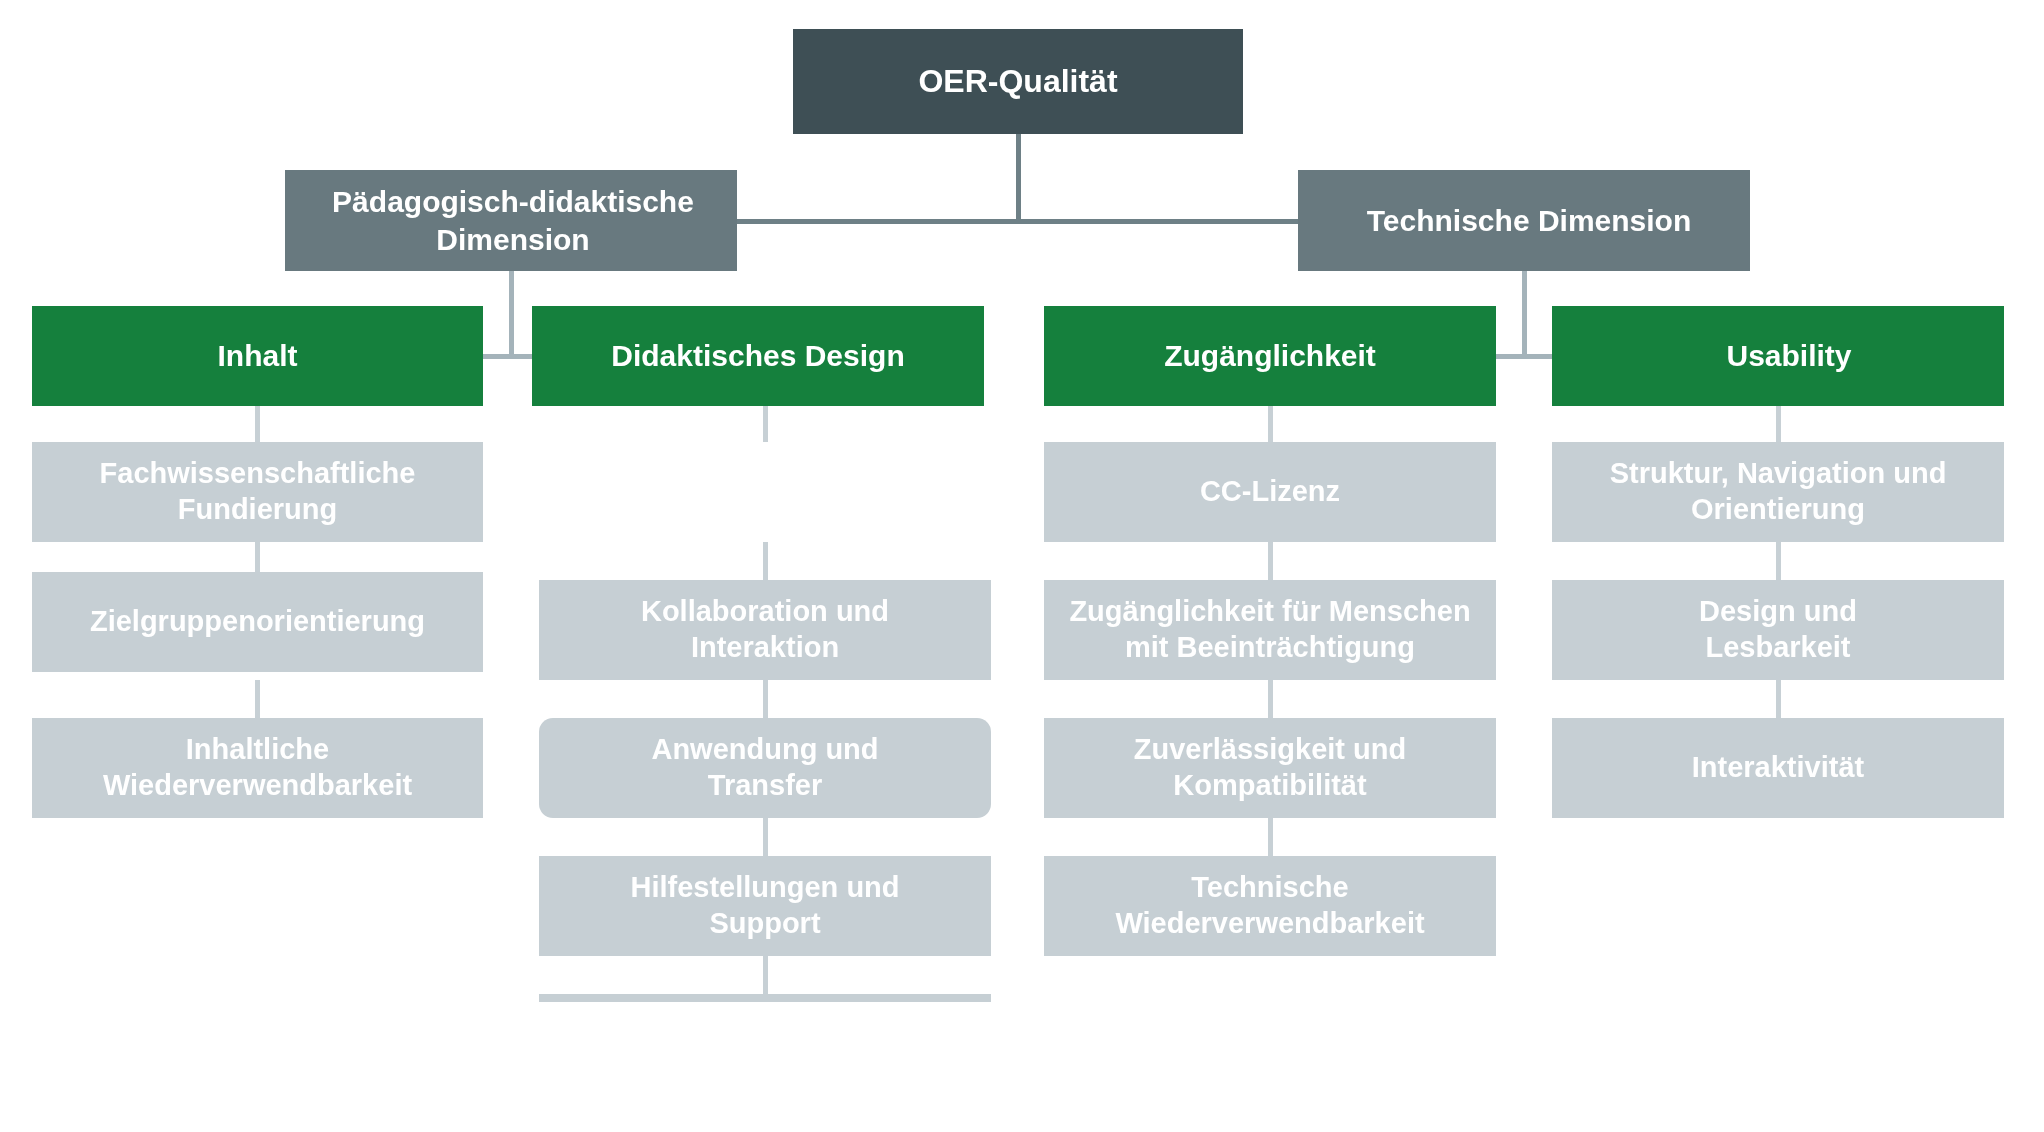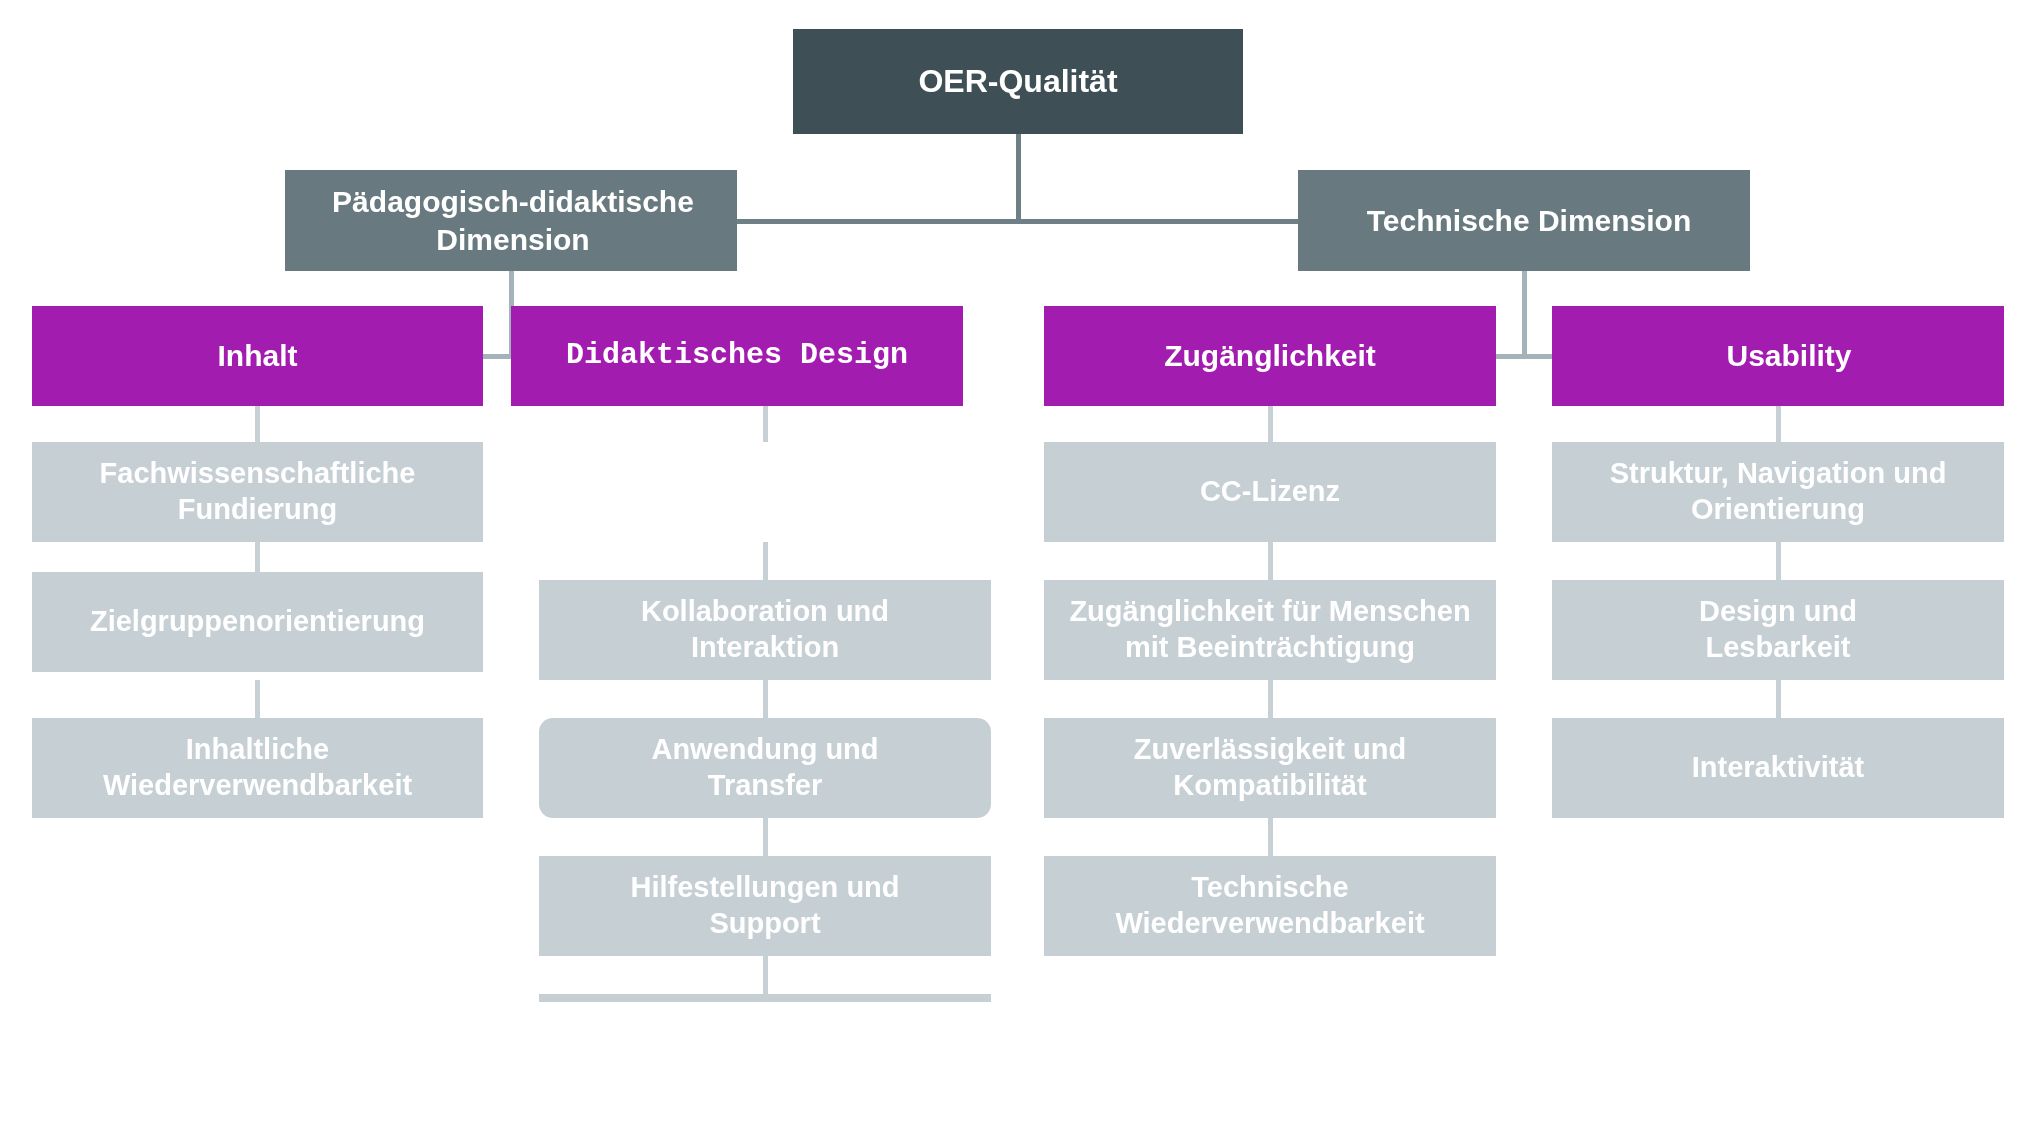--- a/index.html
+++ b/index.html
@@ -19,21 +19,21 @@
     text-align: center;
     color: #ffffff;
     font-weight: bold;
     white-space: pre-line;
     line-height: 1.24;
     box-sizing: border-box;
     padding: 2px 6px;
   }
   .lvl1 { background: #3e4f55; font-size: 32px; }
   .lvl2 { background: #68797f; font-size: 30px; }
-  .lvl3 { background: #a21caf; font-size: 30px; }
+  .lvl3 { background: #15803d; font-size: 30px; }
   .lvl4 { background: #c6cfd4; font-size: 29px; }
   .line { position: absolute; }
   .line-1 { background: #6e8086; }
   .line-2 { background: #a4b3ba; }
   .line-3 { background: #c7d0d5; }
 </style>
 </head>
 <body>
 
 <div class="stage">
@@ -65,21 +65,21 @@
   <div class="line line-3" style="left:1775.5px; top:542px; width:5px; height:38px;"></div>
   <div class="line line-3" style="left:1775.5px; top:680px; width:5px; height:38px;"></div>
 
   <div class="box lvl1" style="left:793px; top:29px; width:450px; height:105px;">OER-Qualität</div>
 
   <div class="box lvl2" style="left:285px; top:170px; width:452px; height:101px;padding-left:10px;">Pädagogisch-didaktische
 Dimension</div>
   <div class="box lvl2" style="left:1298px; top:170px; width:452px; height:101px;padding-left:16px;">Technische Dimension</div>
 
   <div class="box lvl3" style="left:32px; top:306px; width:451px; height:100px;">Inhalt</div>
-  <div class="box lvl3" style="left:511px; top:306px; width:452px; height:100px;font-family:Liberation Mono, monospace;">Didaktisches Design</div>
+  <div class="box lvl3" style="left:532px; top:306px; width:452px; height:100px;">Didaktisches Design</div>
   <div class="box lvl3" style="left:1044px; top:306px; width:452px; height:100px;">Zugänglichkeit</div>
   <div class="box lvl3" style="left:1552px; top:306px; width:452px; height:100px;padding-left:28px;">Usability</div>
 
   <div class="box lvl4" style="left:32px; top:442px; width:451px; height:100px;">Fachwissenschaftliche
 Fundierung</div>
   <div class="box lvl4" style="left:32px; top:572px; width:451px; height:100px;">Zielgruppenorientierung</div>
   <div class="box lvl4" style="left:32px; top:718px; width:451px; height:100px;">Inhaltliche
 Wiederverwendbarkeit</div>
 
   <div class="box lvl4" style="left:539px; top:580px; width:452px; height:100px;">Kollaboration und

